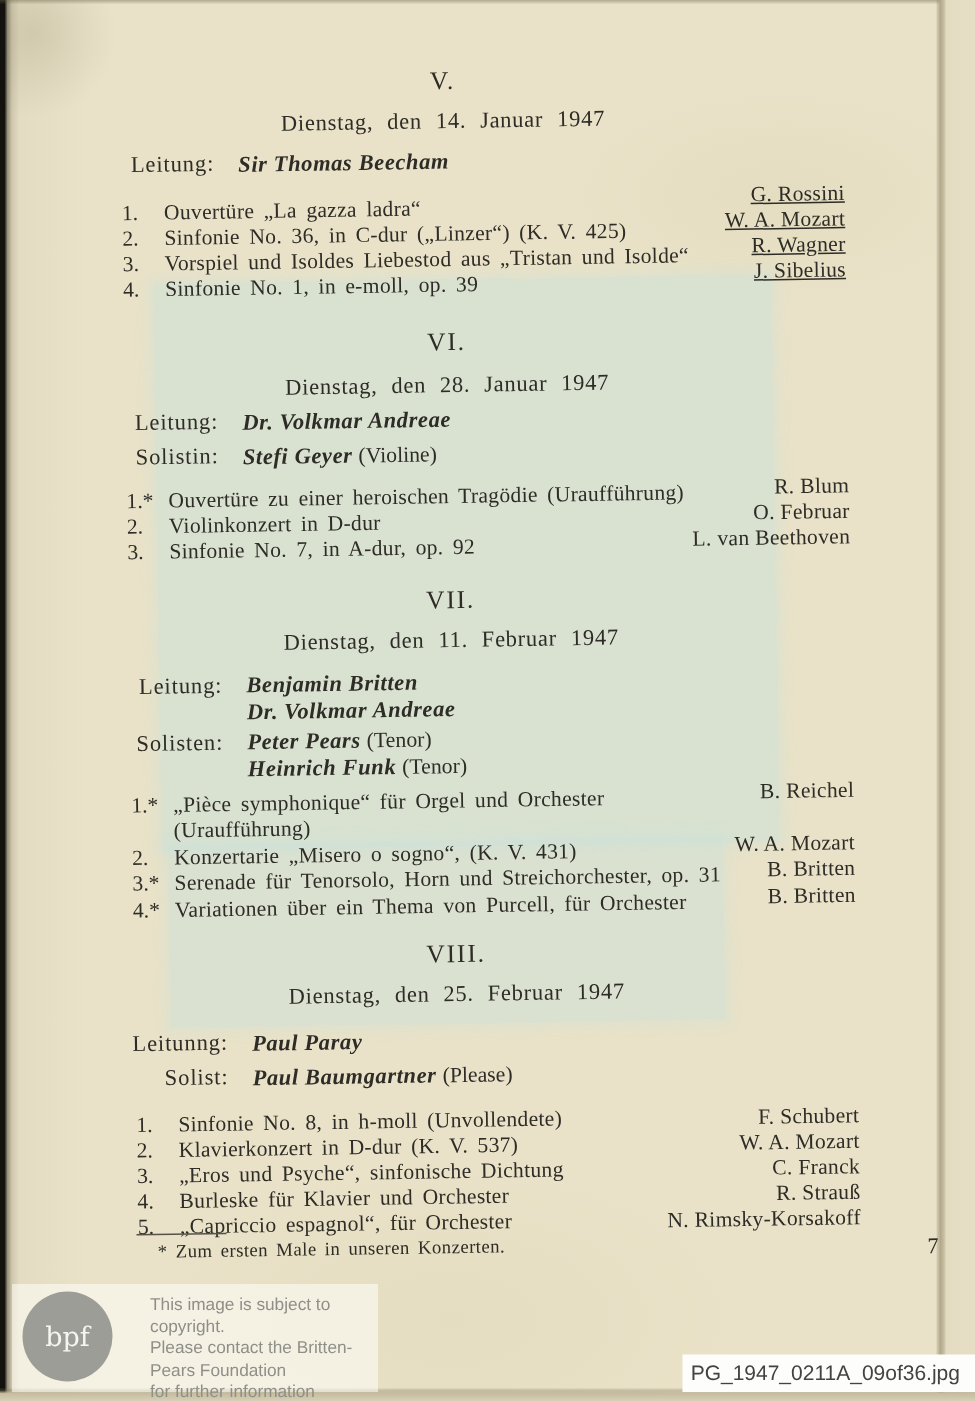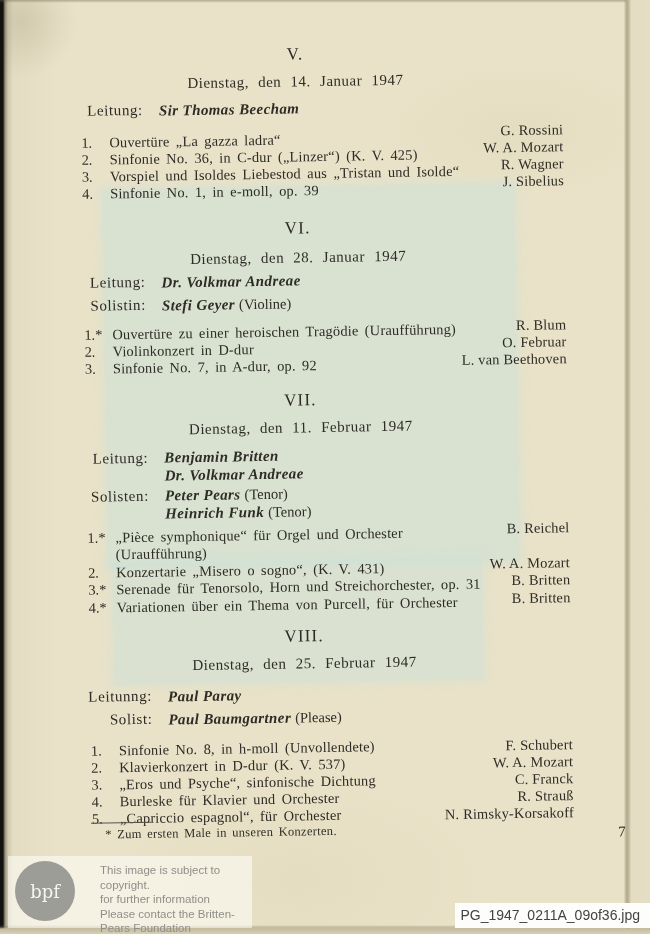--- a/index.html
+++ b/index.html
@@ -42,21 +42,21 @@
 
   .items { margin-left:86px; width:482px; }
   .c0 .items { margin-top:13px; } .c1 .items { margin-top:10px; }
   .c2 .items { margin-top:6px; }  .c3 .items { margin-top:12px; }
   .item-row { display:flex; align-items:flex-start; line-height:16.5px; margin-bottom:0.5px; }
   .c2 .item-row { line-height:17px; }
   .item-no { width:28px; flex:none; font-size:14.4px; }
   .item-title { flex:1; font-size:14.4px; letter-spacing:0.2px; word-spacing:2.5px; }
   .title2 { display:block; }
   .item-composer { flex:none; font-size:14.4px; white-space:nowrap; text-align:right; letter-spacing:0.2px; }
-  .c0 .item-composer { transform:translateY(-6px); }
+  .c0 .item-composer { transform:translateY(-6px);text-decoration:underline; }
   .c1 .item-composer { transform:translateY(-3px); }
   .c2 .item-composer { transform:translateY(-3px); }
   .c3 .item-composer { transform:translateY(1px); }
 
   .footnote-rule { position:absolute; left:85px; top:819px; width:60px; height:1px; background:#55524a; }
   .footnote { position:absolute; left:99px; top:824px; font-size:12.5px; letter-spacing:0.3px; word-spacing:2px; }
   .page-number { position:absolute; left:612px; top:828px; font-size:15px; }
 
   .edge { position:absolute; pointer-events:none; }
   .edge-left { left:0; top:0; width:13px; height:934px;
@@ -254,20 +254,20 @@
 
   <div class="edge edge-left"></div>
   <div class="edge edge-top"></div>
   <div class="edge edge-right"></div>
   <div class="edge edge-bottom"></div>
 
   <div class="watermark">
     <div class="wm-logo">bpf</div>
     <div class="wm-text">
       <div>This image is subject to copyright.</div>
+      <div>Please contact the Britten-Pears Foundation</div>
       <div>for further information</div>
-      <div>Please contact the Britten-Pears Foundation</div>
 
     </div>
   </div>
 
   <div class="filename">PG_1947_0211A_09of36.jpg</div>
 </div>
 
 </body></html>

